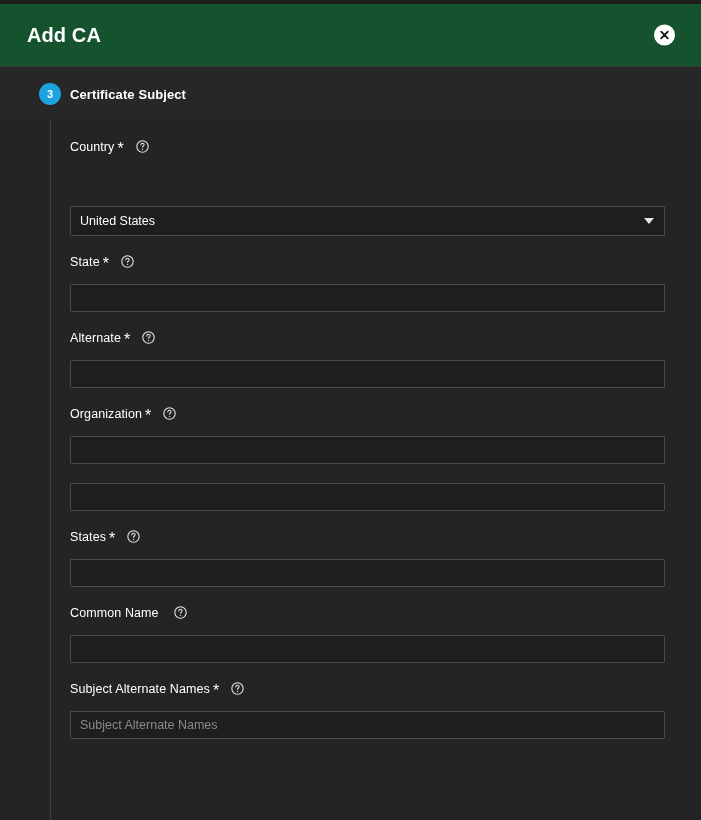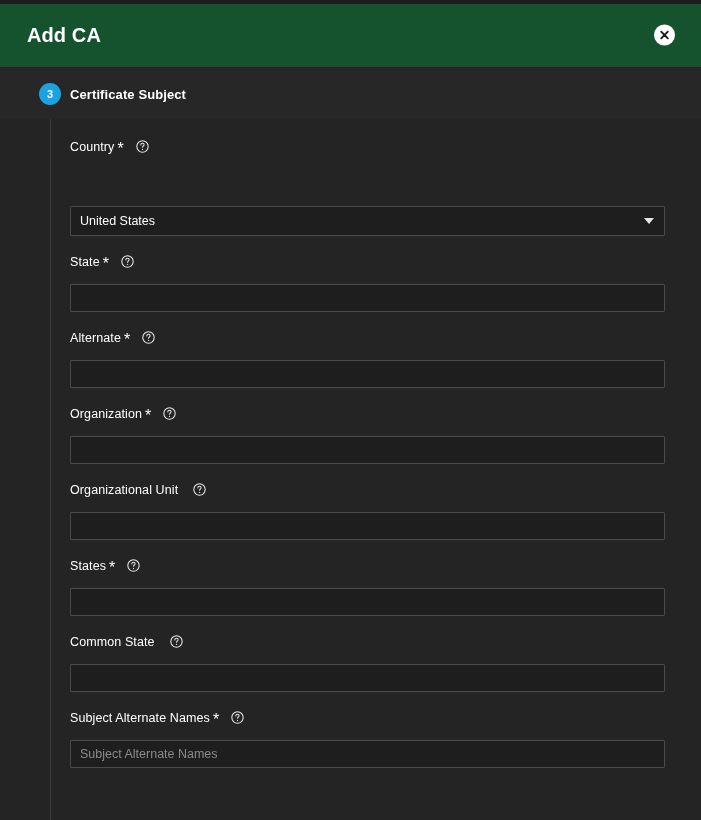--- a/index.html
+++ b/index.html
@@ -310,52 +310,41 @@
               <circle cx="8" cy="8" r="7" fill="none" stroke="#e9e9e9" stroke-width="1.3"></circle>
               <path d="M5.9 6.1c0-1.2 1-2 2.1-2s2 .8 2 1.8c0 1.5-1.9 1.5-1.9 3" fill="none" stroke="#e9e9e9" stroke-width="1.25" stroke-linecap="round"></path>
               <circle cx="8.05" cy="11.5" r="0.85" fill="#e9e9e9"></circle>
             </svg>
           </span>
         </div>
         <input class="text-input" type="text" value="" style="">
       </div>
 
       <div class="field">
-        <div class="field-label-row">
-          <span class="field-label">Organizational Unit</span>
-          <span class="req-star"></span>
-          <span class="help-icon">
-            <svg width="13" height="13" viewBox="0 0 16 16" aria-hidden="true">
-              <circle cx="8" cy="8" r="7" fill="none" stroke="#e9e9e9" stroke-width="1.3"></circle>
-              <path d="M5.9 6.1c0-1.2 1-2 2.1-2s2 .8 2 1.8c0 1.5-1.9 1.5-1.9 3" fill="none" stroke="#e9e9e9" stroke-width="1.25" stroke-linecap="round"></path>
-              <circle cx="8.05" cy="11.5" r="0.85" fill="#e9e9e9"></circle>
-            </svg>
-          </span>
-        </div>
         <input class="text-input" type="text" value="" style="">
       </div>
 
       <div class="field">
         <div class="field-label-row">
           <span class="field-label">States</span>
           <span class="req-star">*</span>
           <span class="help-icon">
             <svg width="13" height="13" viewBox="0 0 16 16" aria-hidden="true">
               <circle cx="8" cy="8" r="7" fill="none" stroke="#e9e9e9" stroke-width="1.3"></circle>
               <path d="M5.9 6.1c0-1.2 1-2 2.1-2s2 .8 2 1.8c0 1.5-1.9 1.5-1.9 3" fill="none" stroke="#e9e9e9" stroke-width="1.25" stroke-linecap="round"></path>
               <circle cx="8.05" cy="11.5" r="0.85" fill="#e9e9e9"></circle>
             </svg>
           </span>
         </div>
         <input class="text-input" type="text" value="" style="">
       </div>
 
       <div class="field">
         <div class="field-label-row">
-          <span class="field-label">Common State</span>
+          <span class="field-label">Common Name</span>
           <span class="req-star"></span>
           <span class="help-icon">
             <svg width="13" height="13" viewBox="0 0 16 16" aria-hidden="true">
               <circle cx="8" cy="8" r="7" fill="none" stroke="#e9e9e9" stroke-width="1.3"></circle>
               <path d="M5.9 6.1c0-1.2 1-2 2.1-2s2 .8 2 1.8c0 1.5-1.9 1.5-1.9 3" fill="none" stroke="#e9e9e9" stroke-width="1.25" stroke-linecap="round"></path>
               <circle cx="8.05" cy="11.5" r="0.85" fill="#e9e9e9"></circle>
             </svg>
           </span>
         </div>
         <input class="text-input" type="text" value="" style="">

